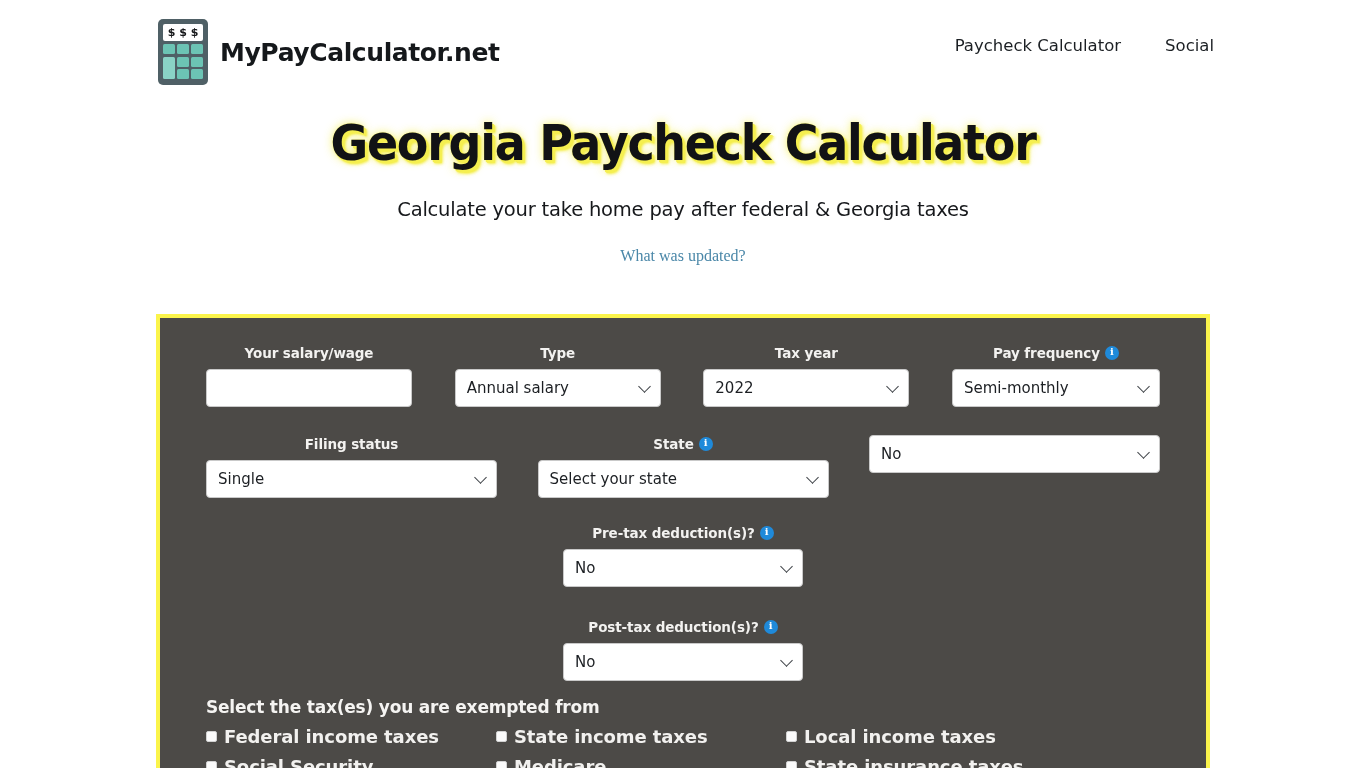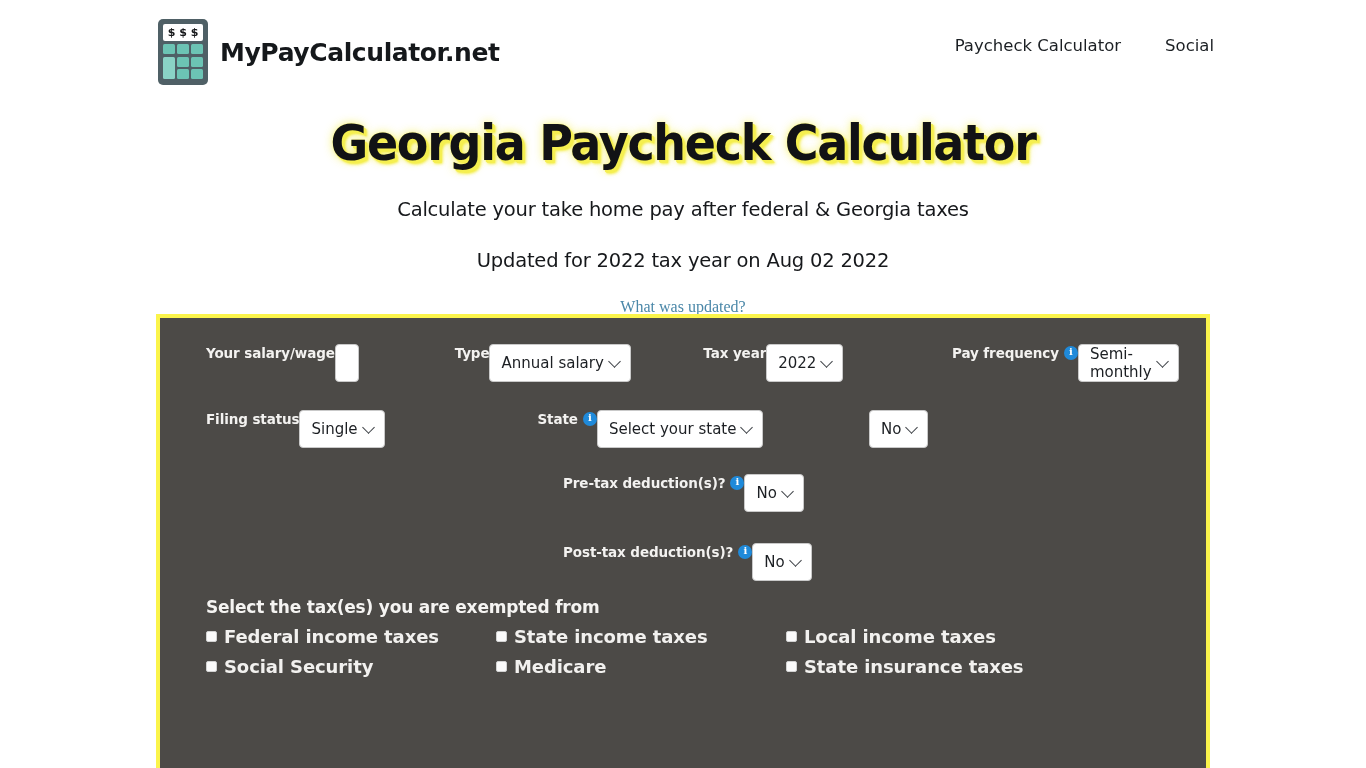--- a/index.html
+++ b/index.html
@@ -136,20 +136,21 @@
     overflow: hidden;
   }
 
   .field-row {
     display: flex;
     gap: 0;
     margin-bottom: 14px;
   }
   .field {
     display: flex;
+    flex-direction: column;
     align-items: stretch;
   }
   .field-label {
     font-family: "DejaVu Sans", sans-serif;
     font-size: 13.5px;
     font-weight: 700;
     color: #f3f2f0;
     text-align: center;
     margin-bottom: 8px;
     letter-spacing: -0.1px;
@@ -272,21 +273,20 @@
 
   <nav class="main-nav">
     <a href="#">Paycheck Calculator</a>
     <a href="#">Social</a>
   </nav>
 </div>
 
 <div class="hero">
   <h1>Georgia Paycheck Calculator</h1>
   <h2>Calculate your take home pay after federal &amp; Georgia taxes</h2>
-  <h3>Updated for 2022 tax year on Aug 02 2022</h3>
   <a class="updated-link" href="#">What was updated?</a>
 </div>
 
 <div class="calc-panel">
 
   <div class="field-row" style="justify-content:space-between;">
 
     <div class="field w-salary">
       <div class="field-label">
         <span>Your salary/wage</span>

